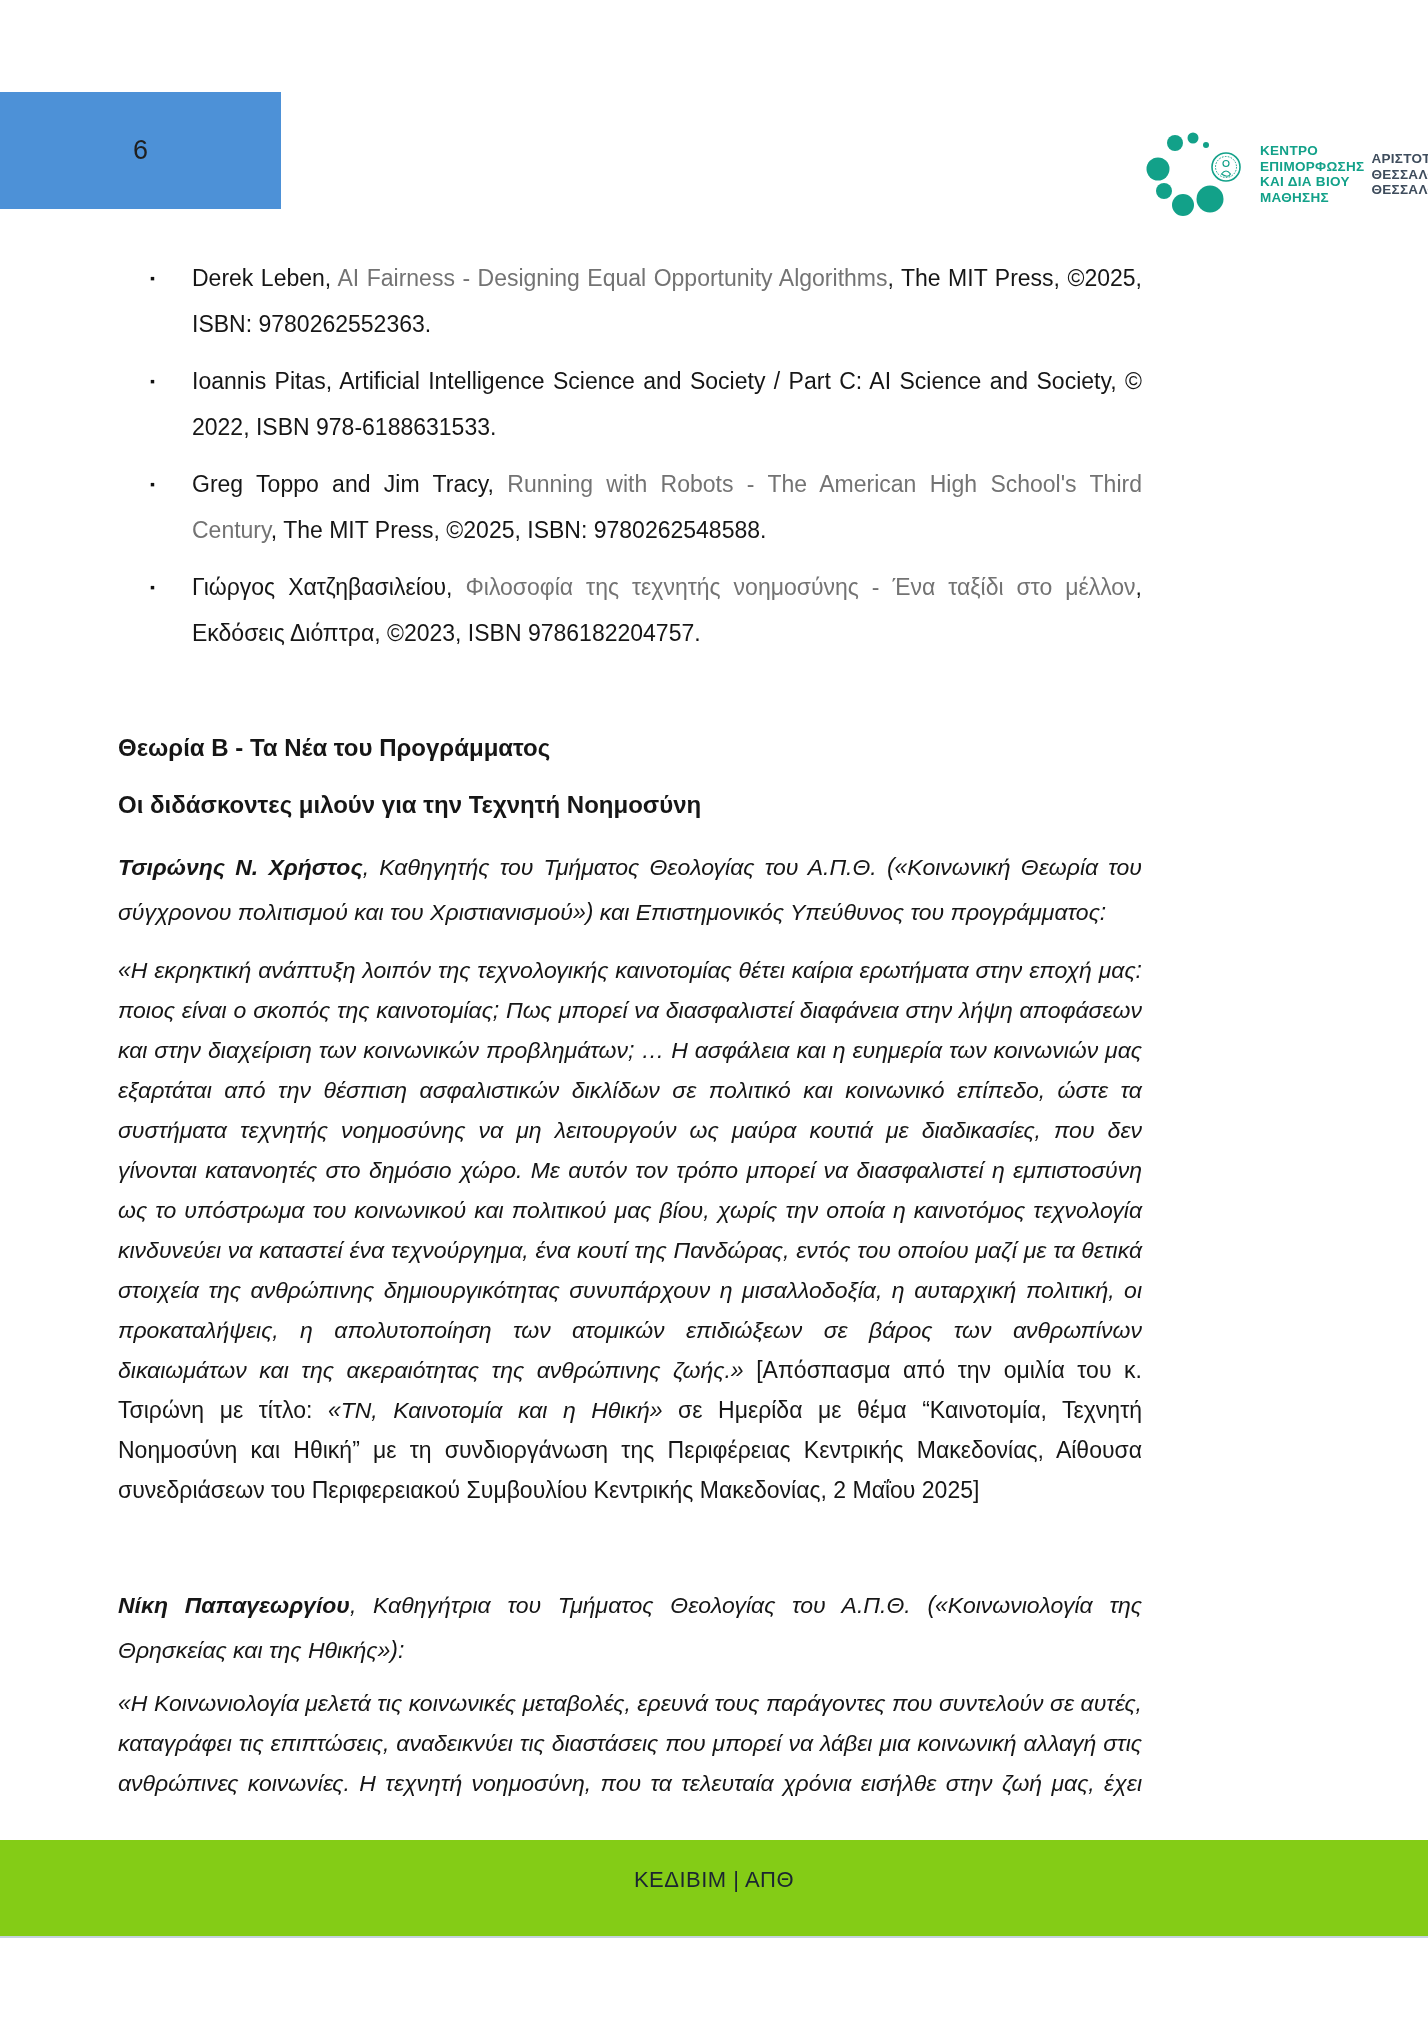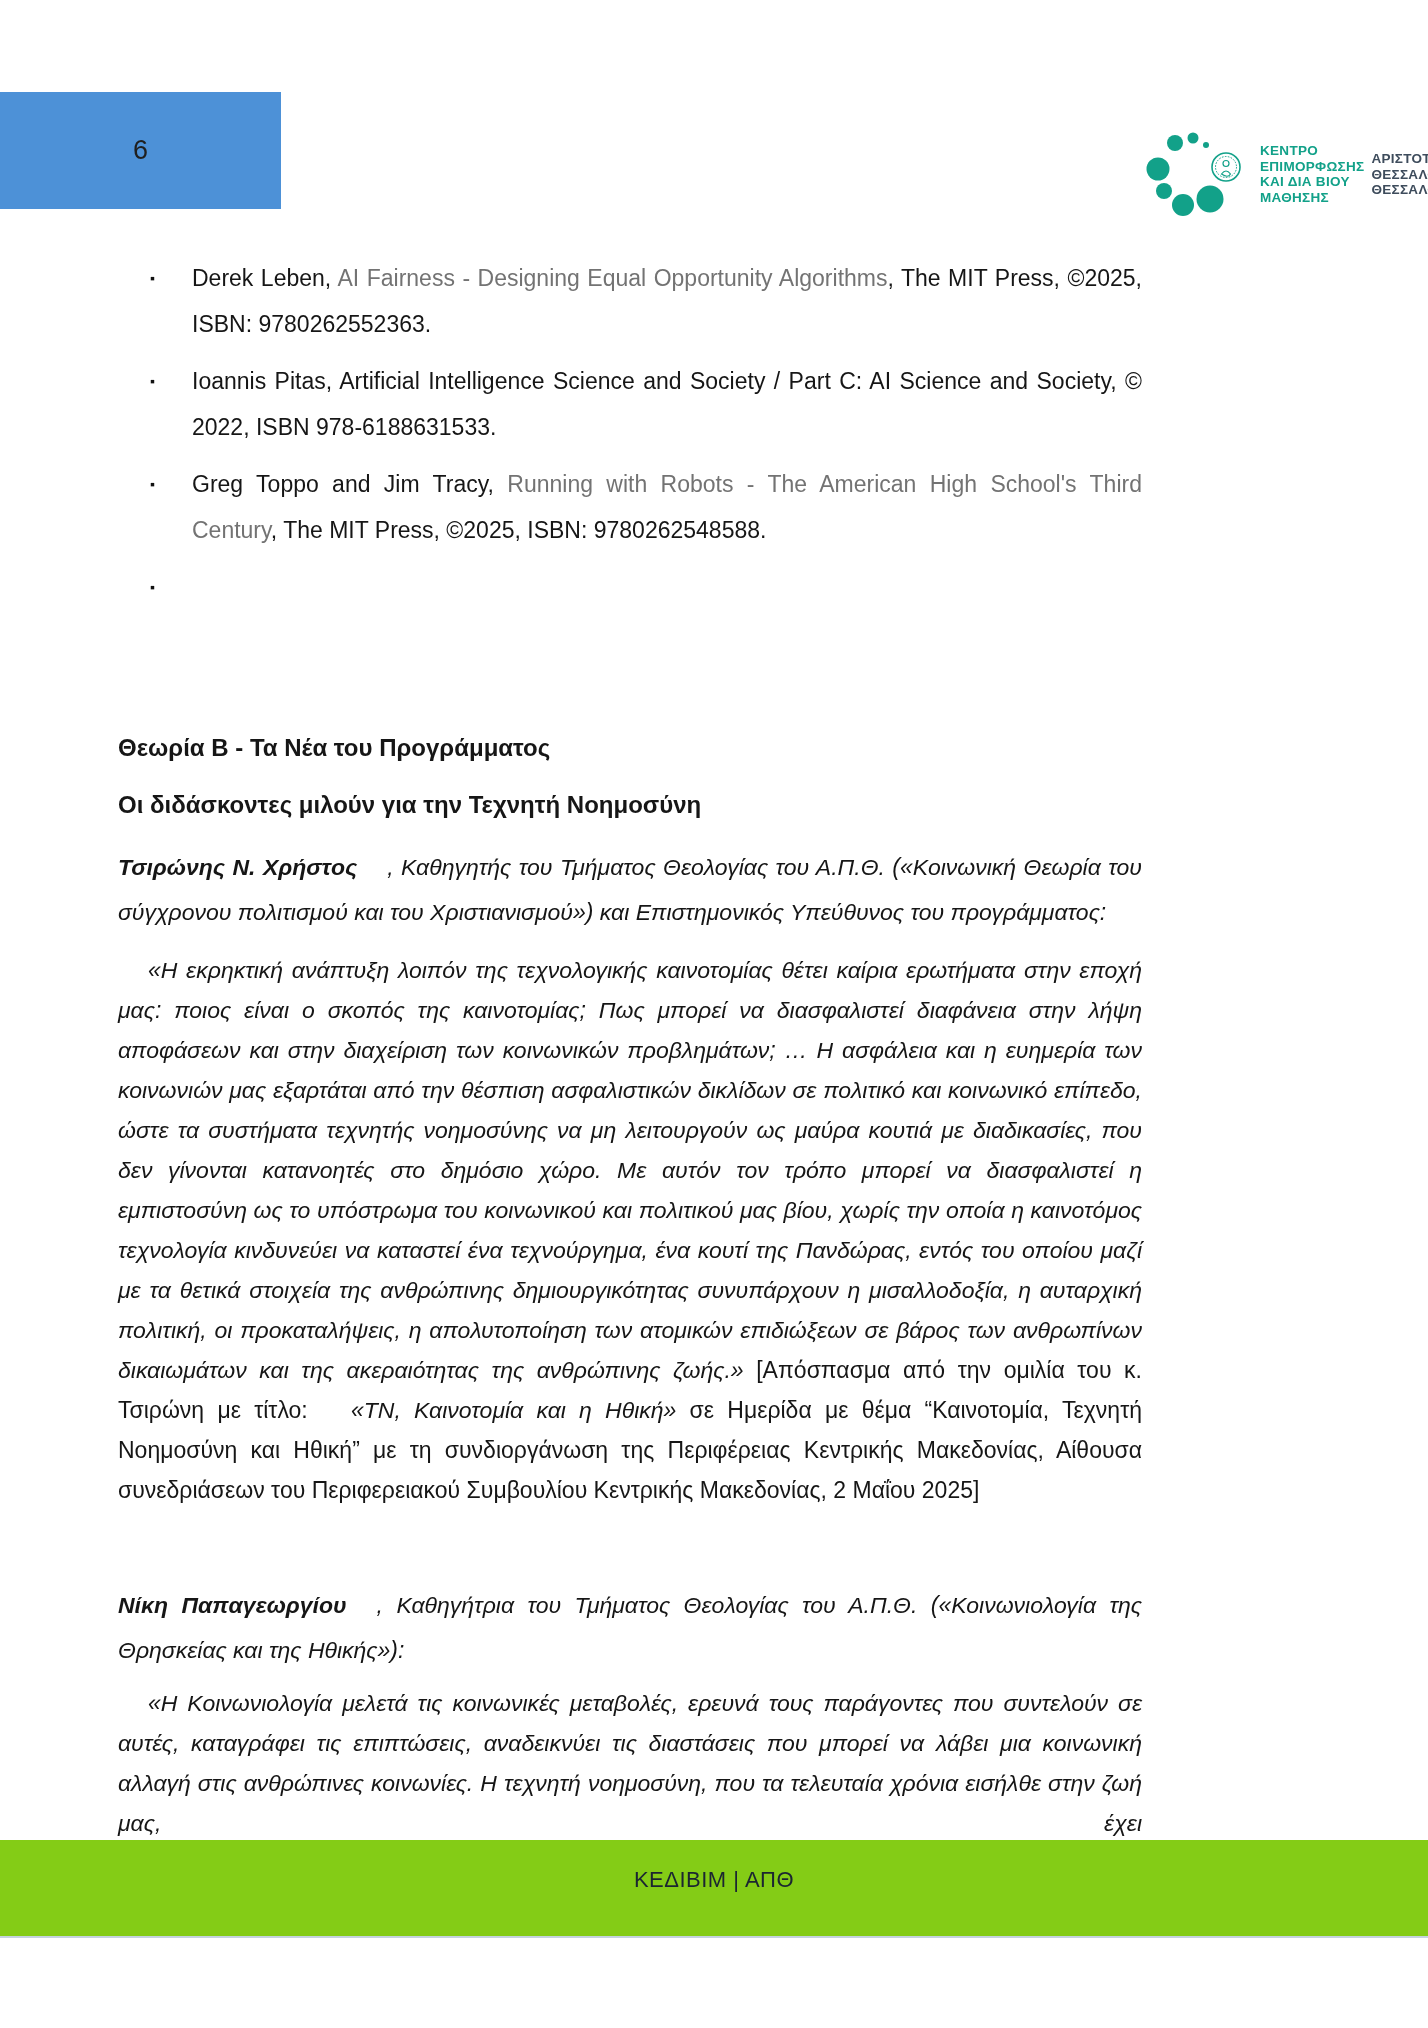--- a/index.html
+++ b/index.html
@@ -45,21 +45,21 @@
   .h2pos{top:784px;}
   .intro{font-size:23px;line-height:45px;text-align:justify;}
   .pos-intro1{top:845px;}
   .pos-intro2{top:1583px;}
   .quote{font-size:23px;line-height:40px;text-align:justify;}
   .pos-quote1{top:950px;}
   .pos-quote2{top:1683px;}
   .continues{text-align-last:justify;}
   
   .seg-normal{font-style:normal;}
-  .seg-italic{font-style:italic;margin-left:30px;}
+  .seg-italic{font-style:italic;}
   .seg-bold-italic{font-style:italic;font-weight:700;}
   .seg-link{color:#737373;cursor:pointer;}
   
   .footer{
     position:absolute;left:0;top:1840px;width:1428px;height:98px;
     background:#84cc16;box-sizing:border-box;
     border-bottom:2px solid #c5d3de;
     display:flex;justify-content:center;align-items:flex-start;
     padding-top:27px;
   }
@@ -116,20 +116,21 @@
     <div class="bullet">
       <span class="bullet-marker">▪</span>
       <span><span class="seg-normal">Ioannis Pitas, Artificial Intelligence Science and Society / Part C: AI Science and Society, © 2022, ISBN 978-6188631533.</span></span>
     </div>
     <div class="bullet">
       <span class="bullet-marker">▪</span>
       <span><span class="seg-normal">Greg Toppo and Jim Tracy, </span><span class="seg-link">Running with Robots - The American High School's Third Century</span><span class="seg-normal">, The MIT Press, ©2025, ISBN: 9780262548588.</span></span>
     </div>
     <div class="bullet">
       <span class="bullet-marker">▪</span>
+      <span><span class="seg-normal">Γιώργος Χατζηβασιλείου, </span><span class="seg-link">Φιλοσοφία της τεχνητής νοημοσύνης - Ένα ταξίδι στο μέλλον</span><span class="seg-normal">, Εκδόσεις Διόπτρα, ©2023, ISBN 9786182204757.</span></span>
     </div>
   </div>
 
   <p class="block heading h1pos">Θεωρία Β - Τα Νέα του Προγράμματος</p>
   <p class="block heading h2pos">Οι διδάσκοντες μιλούν για την Τεχνητή Νοημοσύνη</p>
 
   <p class="block intro pos-intro1"><span class="seg-bold-italic">Τσιρώνης Ν. Χρήστος</span><span class="seg-italic">, Καθηγητής του Τμήματος Θεολογίας του Α.Π.Θ. («Κοινωνική Θεωρία του σύγχρονου πολιτισμού και του Χριστιανισμού») και Επιστημονικός Υπεύθυνος του προγράμματος:</span></p>
   <p class="block quote pos-quote1"><span class="seg-italic">«Η εκρηκτική ανάπτυξη λοιπόν της τεχνολογικής καινοτομίας θέτει καίρια ερωτήματα στην εποχή μας: ποιος είναι ο σκοπός της καινοτομίας; Πως μπορεί να διασφαλιστεί διαφάνεια στην λήψη αποφάσεων και στην διαχείριση των κοινωνικών προβλημάτων; … Η ασφάλεια και η ευημερία των κοινωνιών μας εξαρτάται από την θέσπιση ασφαλιστικών δικλίδων σε πολιτικό και κοινωνικό επίπεδο, ώστε τα συστήματα τεχνητής νοημοσύνης να μη λειτουργούν ως μαύρα κουτιά με διαδικασίες, που δεν γίνονται κατανοητές στο δημόσιο χώρο. Με αυτόν τον τρόπο μπορεί να διασφαλιστεί η εμπιστοσύνη ως το υπόστρωμα του κοινωνικού και πολιτικού μας βίου, χωρίς την οποία η καινοτόμος τεχνολογία κινδυνεύει να καταστεί ένα τεχνούργημα, ένα κουτί της Πανδώρας, εντός του οποίου μαζί με τα θετικά στοιχεία της ανθρώπινης δημιουργικότητας συνυπάρχουν η μισαλλοδοξία, η αυταρχική πολιτική, οι προκαταλήψεις, η απολυτοποίηση των ατομικών επιδιώξεων σε βάρος των ανθρωπίνων δικαιωμάτων και της ακεραιότητας της ανθρώπινης ζωής.» </span><span class="seg-normal">[Απόσπασμα από την ομιλία του κ. Τσιρώνη με τίτλο: </span><span class="seg-italic">«ΤΝ, Καινοτομία και η Ηθική»</span><span class="seg-normal"> σε Ημερίδα με θέμα “Καινοτομία, Τεχνητή Νοημοσύνη και Ηθική” με τη συνδιοργάνωση της Περιφέρειας Κεντρικής Μακεδονίας, Αίθουσα συνεδριάσεων του Περιφερειακού Συμβουλίου Κεντρικής Μακεδονίας, 2 Μαΐου 2025]</span></p>
 
   <p class="block intro pos-intro2"><span class="seg-bold-italic">Νίκη Παπαγεωργίου</span><span class="seg-italic">, Καθηγήτρια του Τμήματος Θεολογίας του Α.Π.Θ. («Κοινωνιολογία της Θρησκείας και της Ηθικής»):</span></p>

